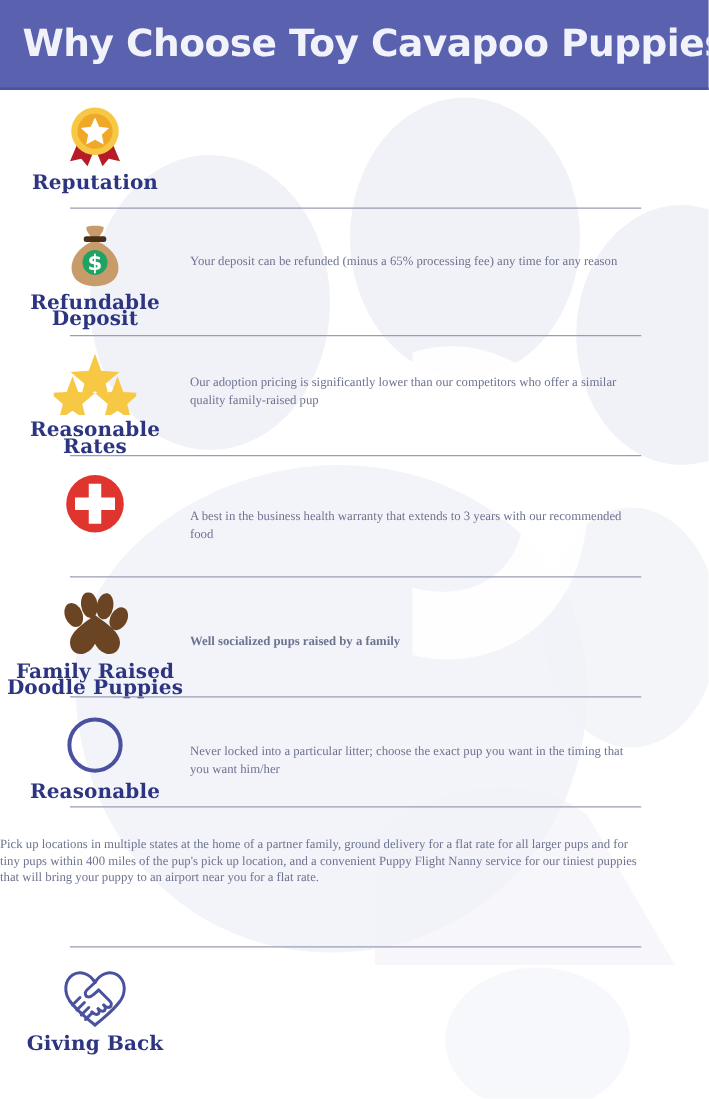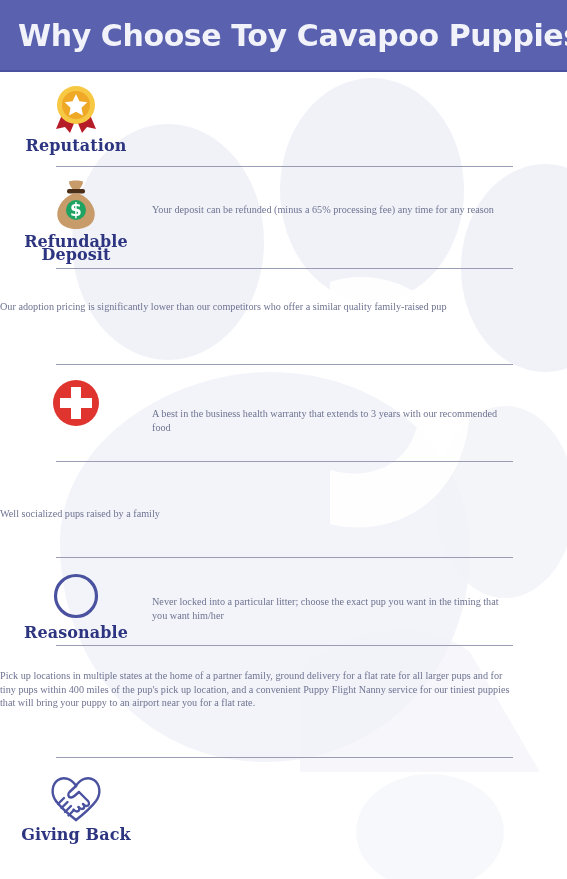--- a/index.html
+++ b/index.html
@@ -116,21 +116,21 @@
   
   .row-0 { height: 95px; padding-top: 11px; }
   .row-0 .text-col { padding-top: 13px; }
   .row-1 { height: 102px; padding-top: 12px; }
   .row-1 .text-col { padding-top: 24px; }
   .row-2 { height: 96px; padding-top: 12px; }
   .row-2 .text-col { padding-top: 19px; }
   .row-3 { height: 97px; padding-top: 12px; }
   .row-3 .text-col { padding-top: 30px; }
   .row-4 { height: 96px; padding-top: 12px; }
-  .row-4 .text-col { padding-top: 33px; }
+  .row-4 .text-col { padding-top: 33px; font-weight: bold; }
   .row-5 { height: 88px; padding-top: 12px; }
   .row-5 .text-col { padding-top: 25px; }
   .row-6 { height: 112px; padding-top: 13px; }
   .row-6 .text-col { padding-top: 10px; }
   .row-7 { height: 99px; padding-top: 14px; }
   .row-7 .text-col { padding-top: 17px; }
 
   .two-line-label { line-height: 13px; }
 </style>
 </head>
@@ -188,20 +188,30 @@
         </div>
         <div class="icon-label two-line-label">Refundable Deposit</div>
       </div>
       <div class="text-col">
         <p>Your deposit can be refunded (minus a 65% processing fee) any time for any reason</p>
       </div>
       <div class="divider"></div>
     </div>
 
     <div class="row row-2">
+      <div class="icon-col">
+        <div class="icon-art">
+          <svg width="66" height="50" viewBox="0 0 66 50" xmlns="http://www.w3.org/2000/svg">
+            <path d="M33 1 L38 14.5 L52.5 15.5 L41.5 25 L45 39 L33 31 L21 39 L24.5 25 L13.5 15.5 L28 14.5 Z" fill="#f7c843"></path>
+            <path d="M15 19 L19.6 31.5 L33 32.4 L22.8 41.2 L26 54 L15 46.6 L4 54 L7.2 41.2 L-3 32.4 L10.4 31.5 Z" fill="#f7c843"></path>
+            <path d="M51 19 L55.6 31.5 L69 32.4 L58.8 41.2 L62 54 L51 46.6 L40 54 L43.2 41.2 L33 32.4 L46.4 31.5 Z" fill="#f7c843"></path>
+          </svg>
+        </div>
+        <div class="icon-label two-line-label">Reasonable Rates</div>
+      </div>
       <div class="text-col">
         <p>Our adoption pricing is significantly lower than our competitors who offer a similar quality family-raised pup</p>
       </div>
       <div class="divider"></div>
     </div>
 
     <div class="row row-3">
       <div class="icon-col">
         <div class="icon-art">
           <svg width="48" height="48" viewBox="0 0 48 48" xmlns="http://www.w3.org/2000/svg">
@@ -210,20 +220,34 @@
           </svg>
         </div>
       </div>
       <div class="text-col">
         <p>A best in the business health warranty that extends to 3 years with our recommended food</p>
       </div>
       <div class="divider"></div>
     </div>
 
     <div class="row row-4">
+      <div class="icon-col">
+        <div class="icon-art">
+          <svg width="54" height="52" viewBox="0 0 54 52" xmlns="http://www.w3.org/2000/svg">
+            <g fill="#6b4423">
+              <ellipse cx="10" cy="18" rx="7" ry="10" transform="rotate(-22 10 18)"></ellipse>
+              <ellipse cx="22.5" cy="10" rx="6.6" ry="10.5" transform="rotate(-8 22.5 10)"></ellipse>
+              <ellipse cx="35" cy="11" rx="6.6" ry="10.5" transform="rotate(10 35 11)"></ellipse>
+              <ellipse cx="46" cy="21" rx="6.8" ry="9.6" transform="rotate(27 46 21)"></ellipse>
+              <path d="M27 50 C 16 42, 7 36, 7 28 C 7 21, 13 17, 19 19.5 C 23 21, 25.5 24, 27 27 C 28.5 24, 31 21, 35 19.5 C 41 17, 47 21, 47 28 C 47 36, 38 42, 27 50 Z" transform="rotate(180 27 34)"></path>
+            </g>
+          </svg>
+        </div>
+        <div class="icon-label two-line-label">Family Raised Doodle Puppies</div>
+      </div>
       <div class="text-col">
         <p>Well socialized pups raised by a family</p>
       </div>
       <div class="divider"></div>
     </div>
 
     <div class="row row-5">
       <div class="icon-col">
         <div class="icon-art">
           <svg width="48" height="48" viewBox="0 0 48 48" xmlns="http://www.w3.org/2000/svg">

